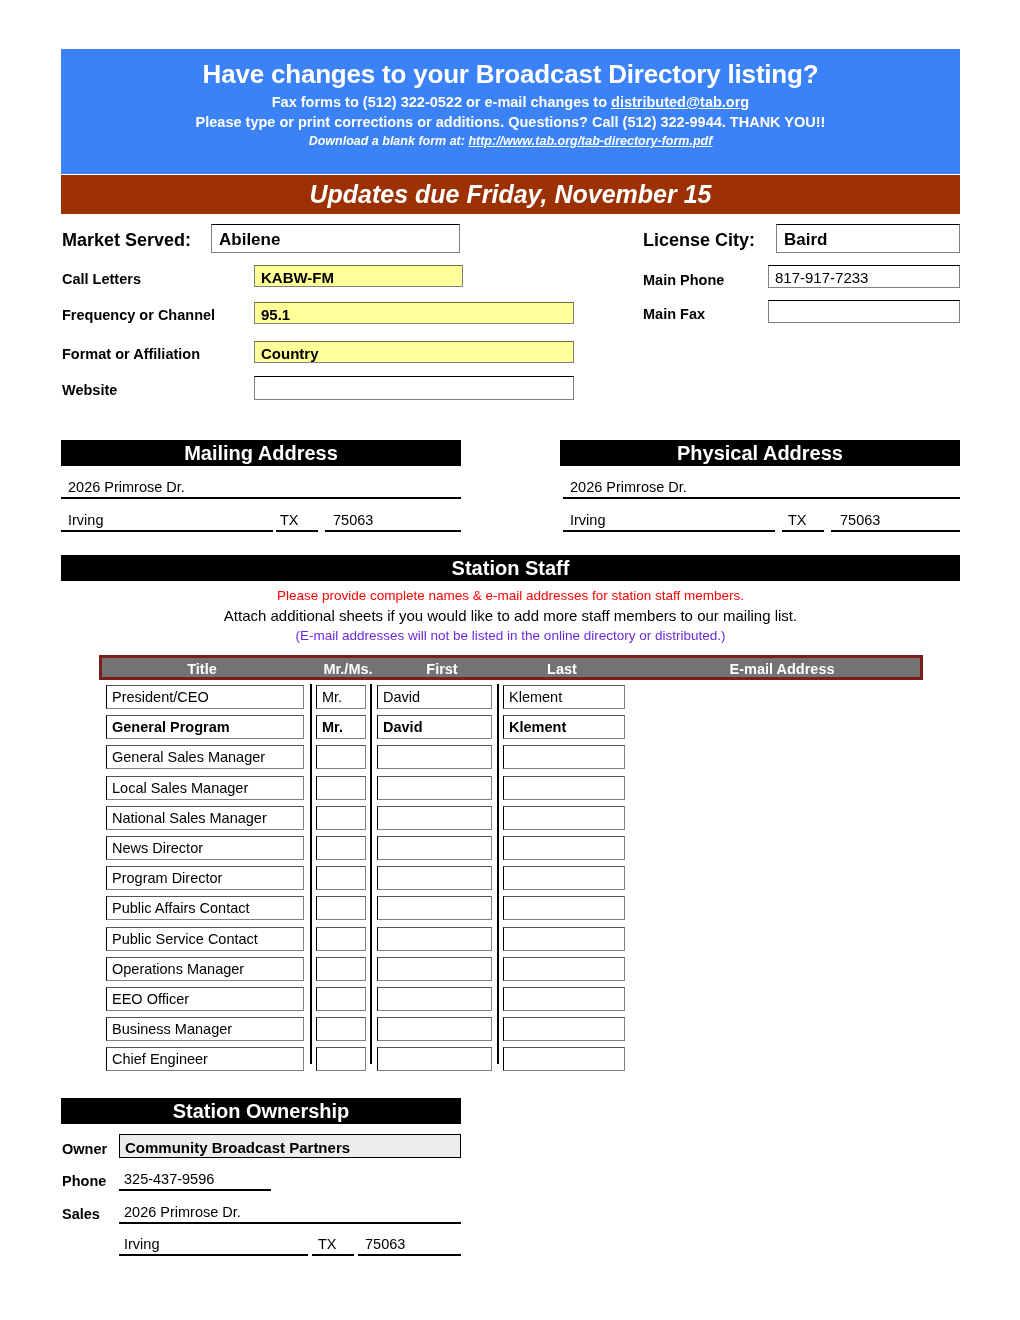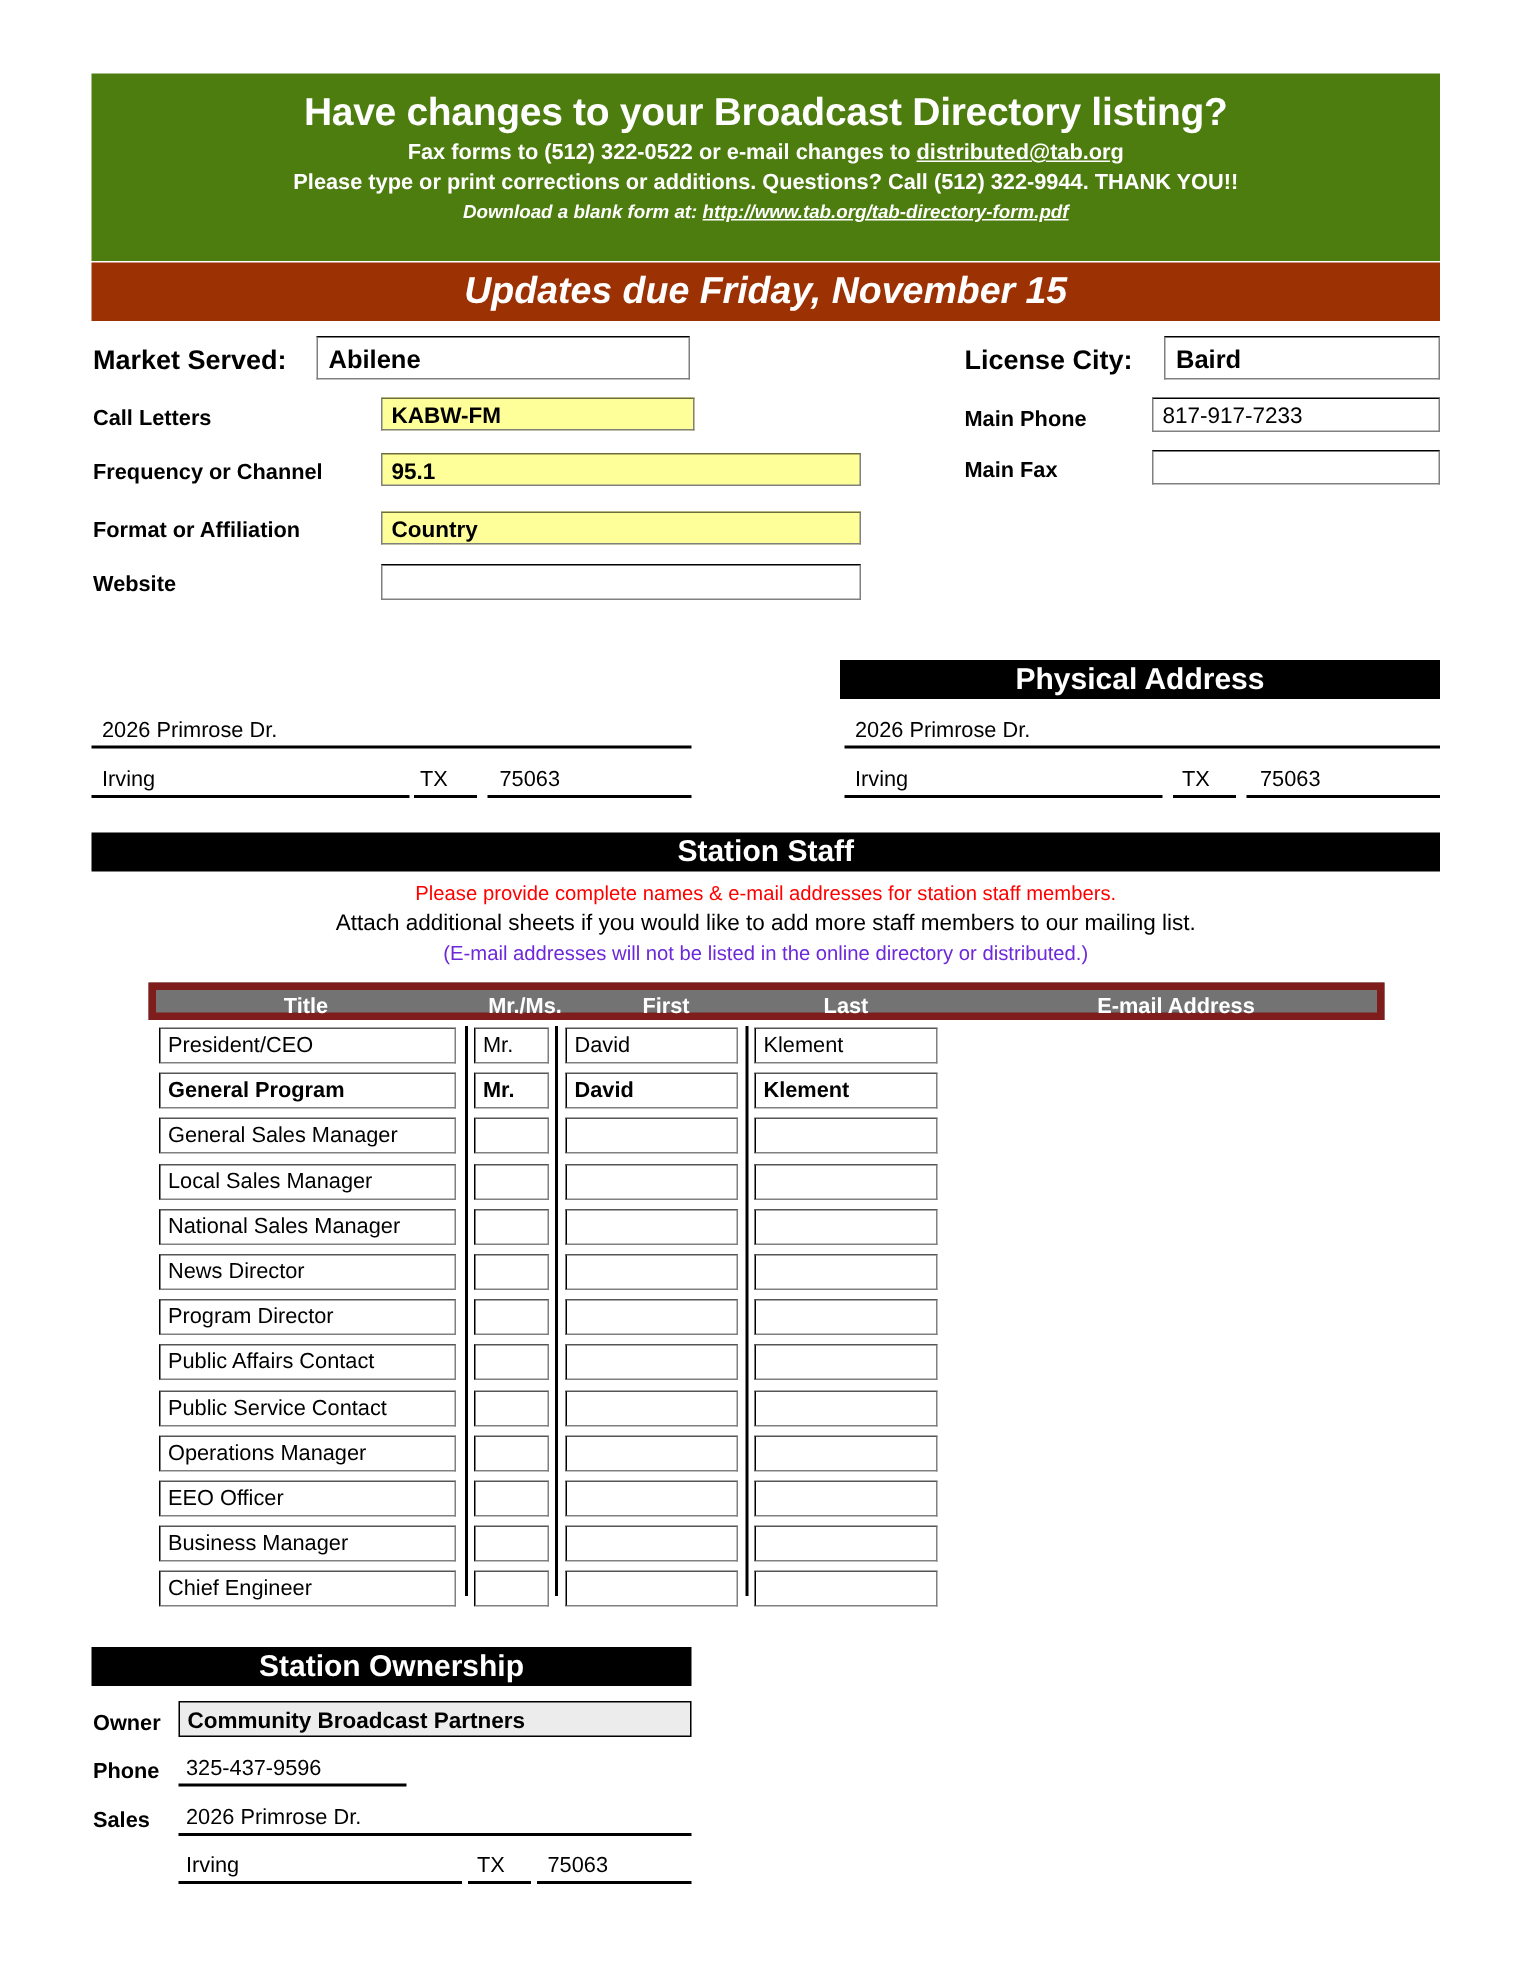--- a/index.html
+++ b/index.html
@@ -9,21 +9,21 @@
     font-family:"Liberation Sans", sans-serif;
     color:#000;
     position:relative;
     overflow:hidden;
   }
   .page{position:absolute;left:0;top:0;width:1020px;height:1320px;}
 
   
   .banner{
     position:absolute;left:61px;top:49px;width:899px;height:125px;
-    background:#4d7c0f;color:#ffffff;text-align:center;
+    background:#3b82f6;color:#ffffff;text-align:center;
     box-sizing:border-box;padding-top:10px;
   }
   .banner-title{
     font-size:26px;font-weight:bold;line-height:30px;letter-spacing:-0.2px;
   }
   .banner-l1{font-size:14.5px;font-weight:bold;line-height:20px;margin-top:3px;}
   .banner-l2{font-size:14.5px;font-weight:bold;line-height:20px;}
   .banner-l3{font-size:12.5px;font-weight:bold;font-style:italic;line-height:18px;}
   .ul{text-decoration:underline;}
 
@@ -61,21 +61,21 @@
 
   
   .note{position:absolute;width:899px;left:61px;text-align:center;line-height:19px;}
   .note-red{color:#ff0000;font-size:13.5px;}
   .note-blk{color:#000;font-size:15px;}
   .note-bold{color:#6d28d9;font-size:13.5px;font-weight:normal;}
 
   
   .staff-head{
     position:absolute;left:99px;top:655px;width:824px;height:25px;
-    background:#737373;border:5px solid #7f1d1d;box-sizing:border-box;
+    background:#737373;border:3px solid #7f1d1d;box-sizing:border-box;
   }
   .staff-head span{
     position:absolute;color:#fff;font-size:14.5px;font-weight:bold;
     line-height:23px;text-align:center;
   }
   .cellbox{
     position:absolute;box-sizing:border-box;
     border:1px solid #808080;border-top:1.6px solid #555;border-left:1.6px solid #000;
     background:#fff;
   }
@@ -129,20 +129,21 @@
   <div class="fbox-val" style="left:261px;top:381px;"></div>
 
   <div class="lbl" style="left:643px;top:271px;">Main Phone</div>
   <div class="fbox fbox-plain" style="left:768px;top:265px;width:192px;height:23px;"></div>
   <div class="fbox-val" style="left:775px;top:269px;">817-917-7233</div>
 
   <div class="lbl" style="left:643px;top:305px;">Main Fax</div>
   <div class="fbox fbox-plain" style="left:768px;top:300px;width:192px;height:23px;"></div>
   <div class="fbox-val" style="left:775px;top:304px;"></div>
 
+  <div class="sechdr" style="left:61px;top:440px;width:400px;height:26px;line-height:26px;">Mailing Address</div>
   <div class="utext" style="left:68px;top:479px;">2026 Primrose Dr.</div>
   <div class="uline" style="left:61px;top:497px;width:400px;"></div>
   <div class="utext" style="left:68px;top:512px;">Irving</div>
   <div class="uline" style="left:61px;top:530px;width:212px;"></div>
   <div class="utext" style="left:280px;top:512px;">TX</div>
   <div class="uline" style="left:276px;top:530px;width:42px;"></div>
   <div class="utext" style="left:333px;top:512px;">75063</div>
   <div class="uline" style="left:325px;top:530px;width:136px;"></div>
 
   <div class="sechdr" style="left:560px;top:440px;width:400px;height:26px;line-height:26px;">Physical Address</div>

